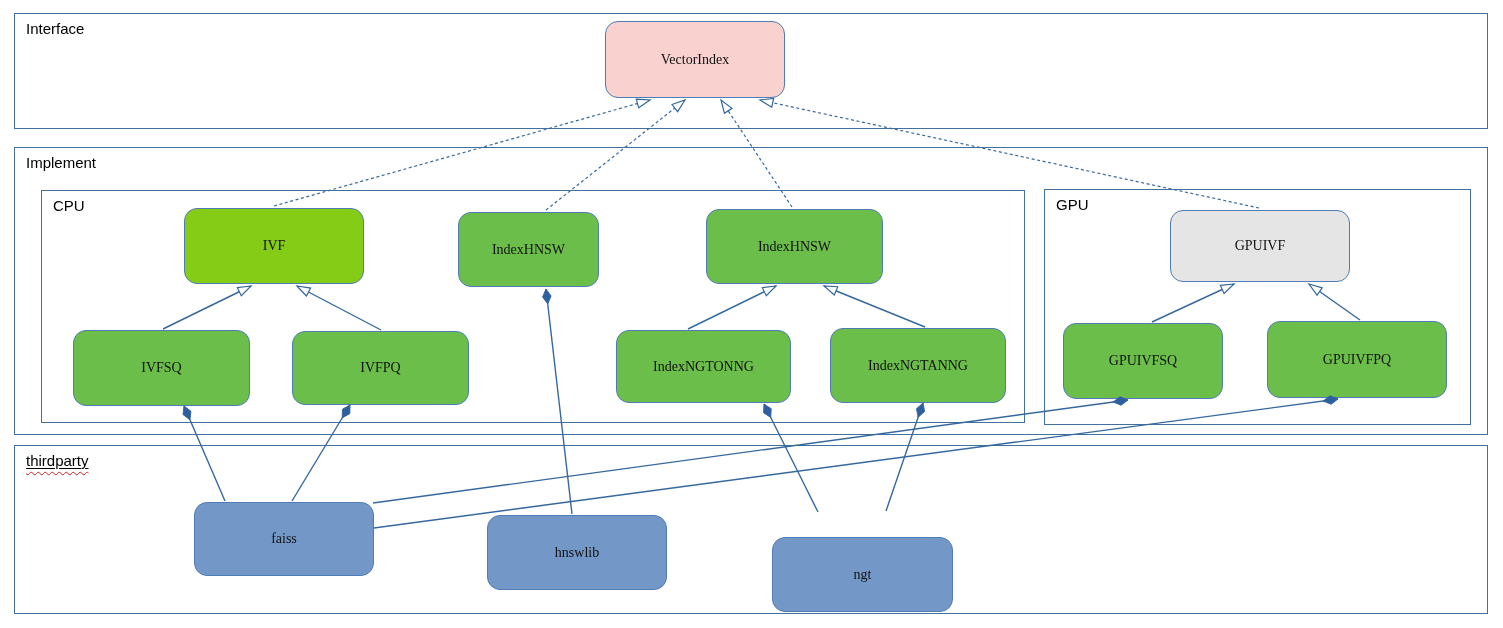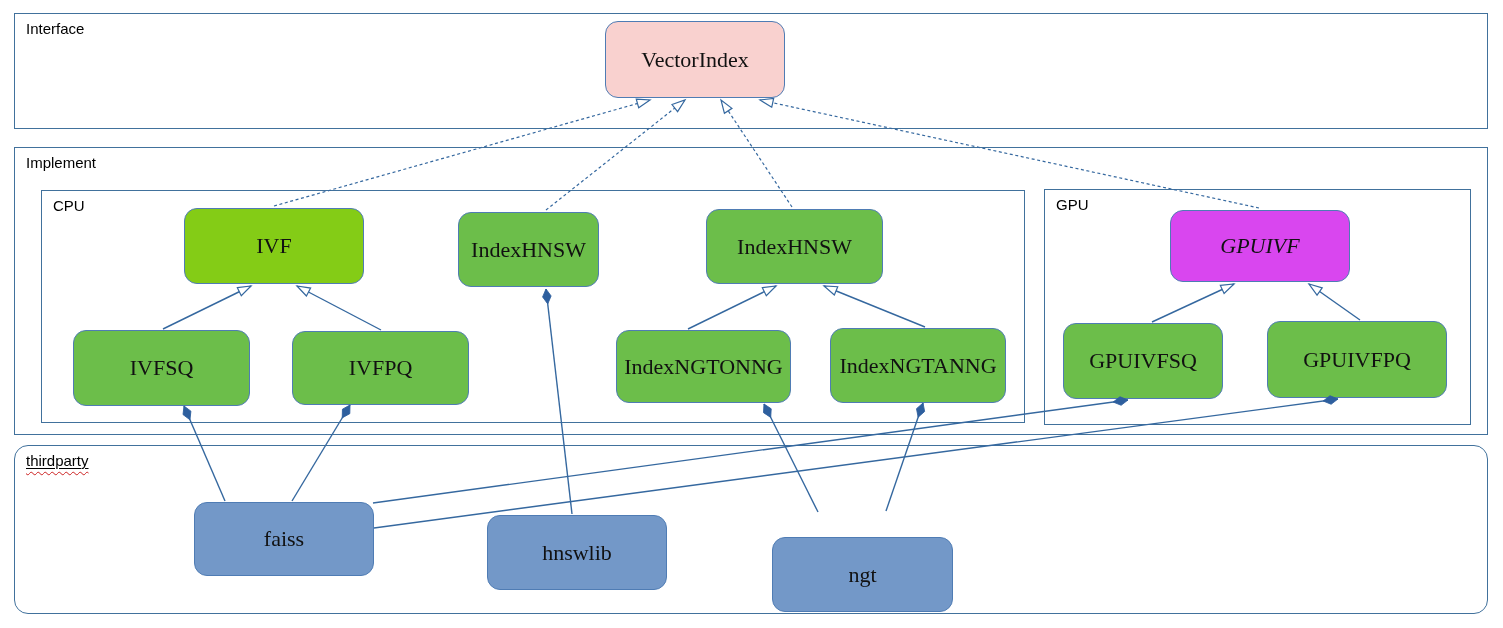--- a/index.html
+++ b/index.html
@@ -16,21 +16,21 @@
     white-space:nowrap;
   }
   .container-label.underlined { text-decoration:underline; text-decoration-thickness:1px; text-underline-offset:2px; }
   .container-label.underlined .squig {
     text-decoration:underline wavy #cc2222; text-decoration-thickness:1px; text-underline-offset:5px;
   }
   .node {
     position:absolute; z-index:2; box-sizing:border-box;
     border:1.5px solid #4f7cb4; border-radius:13px;
     display:flex; align-items:center; justify-content:center;
-    font-family:"Liberation Serif", serif; font-size:22px; color:#111;
+    font-family:"Liberation Serif", serif; font-size:14px; color:#111;
     white-space:nowrap;
   }
   svg.connectors {
     position:absolute; left:0; top:0; z-index:5; pointer-events:none;
   }
   path.edge { fill:none; stroke:#35689f; stroke-width:1.4px; }
   path.edge.realization { stroke-dasharray:3 2.6; stroke-width:1.2px; }
 </style>
 </head>
 <body>
@@ -42,21 +42,21 @@
       </div>
       <div class="container" style="left: 14px; top: 147px; width: 1472px; height: 286px; border-color: rgb(65, 113, 156);">
         <span class="container-label"><span>Implement</span></span>
       </div>
       <div class="container" style="left: 41px; top: 190px; width: 982px; height: 231px; border-color: rgb(65, 113, 156);">
         <span class="container-label"><span>CPU</span></span>
       </div>
       <div class="container" style="left: 1044px; top: 189px; width: 425px; height: 234px; border-color: rgb(65, 113, 156);">
         <span class="container-label"><span>GPU</span></span>
       </div>
-      <div class="container" style="left: 14px; top: 445px; width: 1472px; height: 167px; border-color: rgb(65, 113, 156); border-radius: 14px;">
+      <div class="container" style="left: 14px; top: 445px; width: 1472px; height: 167px; border-color: rgb(65, 113, 156);">
         <span class="container-label underlined"><span class="squig">thirdparty</span></span>
       </div>
     </div>
   <div>
       <div class="node" style="left: 605px; top: 21px; width: 180px; height: 77px; background: rgb(249, 209, 207); border-color: rgb(79, 124, 180); color: rgb(17, 17, 17);">
         <span>VectorIndex</span>
       </div>
       <div class="node" style="left: 184px; top: 208px; width: 180px; height: 76px; background: #84cc16; border-color: rgb(79, 124, 180); color: rgb(17, 17, 17);">
         <span>IVF</span>
       </div>
@@ -71,21 +71,21 @@
       </div>
       <div class="node" style="left: 292px; top: 331px; width: 177px; height: 74px; background: rgb(108, 190, 74); border-color: rgb(79, 124, 180); color: rgb(17, 17, 17);">
         <span>IVFPQ</span>
       </div>
       <div class="node" style="left: 616px; top: 330px; width: 175px; height: 73px; background: rgb(108, 190, 74); border-color: rgb(79, 124, 180); color: rgb(17, 17, 17);">
         <span>IndexNGTONNG</span>
       </div>
       <div class="node" style="left: 830px; top: 328px; width: 176px; height: 75px; background: rgb(108, 190, 74); border-color: rgb(79, 124, 180); color: rgb(17, 17, 17);">
         <span>IndexNGTANNG</span>
       </div>
-      <div class="node" style="left: 1170px; top: 210px; width: 180px; height: 72px; background: #d946ef; border-color: rgb(79, 124, 180); color: rgb(17, 17, 17); font-style: italic;">
+      <div class="node" style="left: 1170px; top: 210px; width: 180px; height: 72px; background: #e5e5e5; border-color: rgb(79, 124, 180); color: rgb(17, 17, 17);">
         <span>GPUIVF</span>
       </div>
       <div class="node" style="left: 1063px; top: 323px; width: 160px; height: 76px; background: rgb(108, 190, 74); border-color: rgb(79, 124, 180); color: rgb(17, 17, 17);">
         <span>GPUIVFSQ</span>
       </div>
       <div class="node" style="left: 1267px; top: 321px; width: 180px; height: 77px; background: rgb(108, 190, 74); border-color: rgb(79, 124, 180); color: rgb(17, 17, 17); text-align: right;">
         <span>GPUIVFPQ</span>
       </div>
       <div class="node" style="left: 194px; top: 502px; width: 180px; height: 74px; background: rgb(115, 152, 200); border-color: rgb(79, 124, 180); color: rgb(17, 17, 17);">
         <span>faiss</span>

